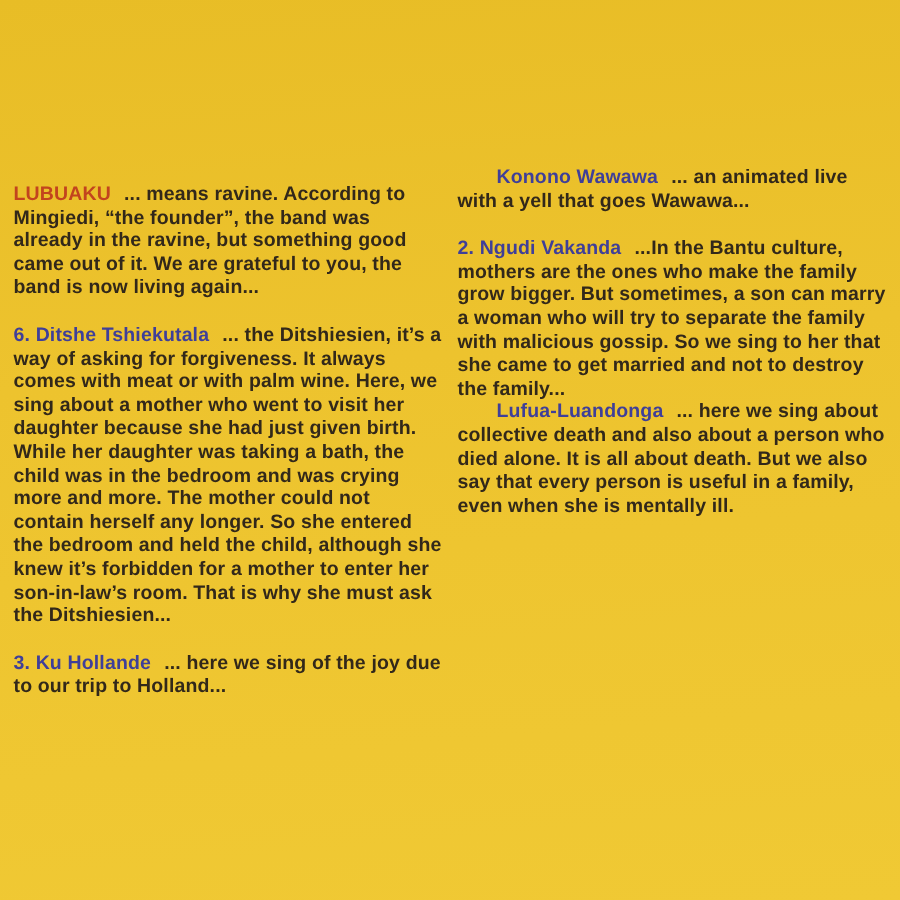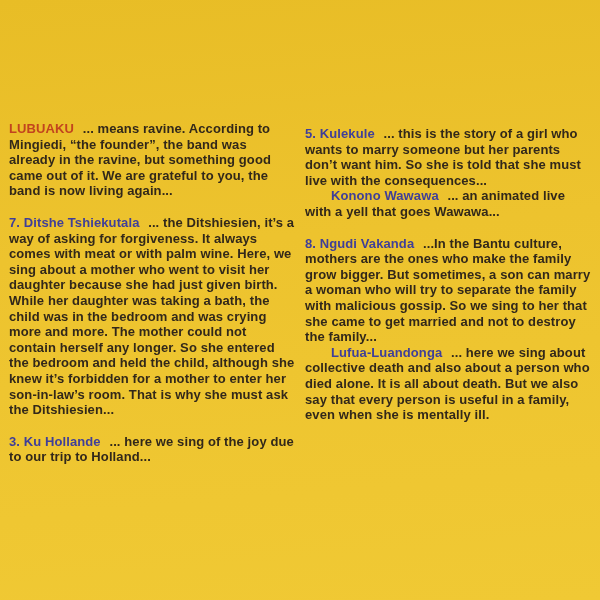--- a/index.html
+++ b/index.html
@@ -52,40 +52,36 @@
 
 <div class="page">
   <div class="columns">
 
     <div class="col col-left">
       <p class="track">
         <span class="t-title t-red">LUBUAKU</span>
         <span class="t-body">... means ravine. According to Mingiedi, “the founder”, the band was already in the ravine, but something good came out of it. We are grateful to you, the band is now living again...</span>
       </p>
       <p class="track">
-        <span class="t-title t-blue">7. Ditshe Tshiekutala</span>
+        <span class="t-title t-blue">6. Ditshe Tshiekutala</span>
         <span class="t-body">... the Ditshiesien, it’s a way of asking for forgiveness. It always comes with meat or with palm wine. Here, we sing about a mother who went to visit her daughter because she had just given birth. While her daughter was taking a bath, the child was in the bedroom and was crying more and more. The mother could not contain herself any longer. So she entered the bedroom and held the child, although she knew it’s forbidden for a mother to enter her son-in-law’s room. That is why she must ask the Ditshiesien...</span>
       </p>
       <p class="track">
         <span class="t-title t-blue">3. Ku Hollande</span>
         <span class="t-body">... here we sing of the joy due to our trip to Holland...</span>
       </p>
     </div>
 
     <div class="col col-right">
-      <p class="track">
-        <span class="t-title t-blue">5. Kulekule</span>
-        <span class="t-body">... this is the story of a girl who wants to marry someone but her parents don’t want him. So she is told that she must live with the consequences...</span>
-      </p>
       <p class="track sub">
         <span class="t-title t-blue">Konono Wawawa</span>
         <span class="t-body">... an animated live with a yell that goes Wawawa...</span>
       </p>
       <p class="track">
-        <span class="t-title t-blue">8. Ngudi Vakanda</span>
+        <span class="t-title t-blue">2. Ngudi Vakanda</span>
         <span class="t-body">...In the Bantu culture, mothers are the ones who make the family grow bigger. But sometimes, a son can marry a woman who will try to separate the family with malicious gossip. So we sing to her that she came to get married and not to destroy the family...</span>
       </p>
       <p class="track sub">
         <span class="t-title t-blue">Lufua-Luandonga</span>
         <span class="t-body">... here we sing about collective death and also about a person who died alone. It is all about death. But we also say that every person is useful in a family, even when she is mentally ill.</span>
       </p>
     </div>
 
   </div>
 </div>

